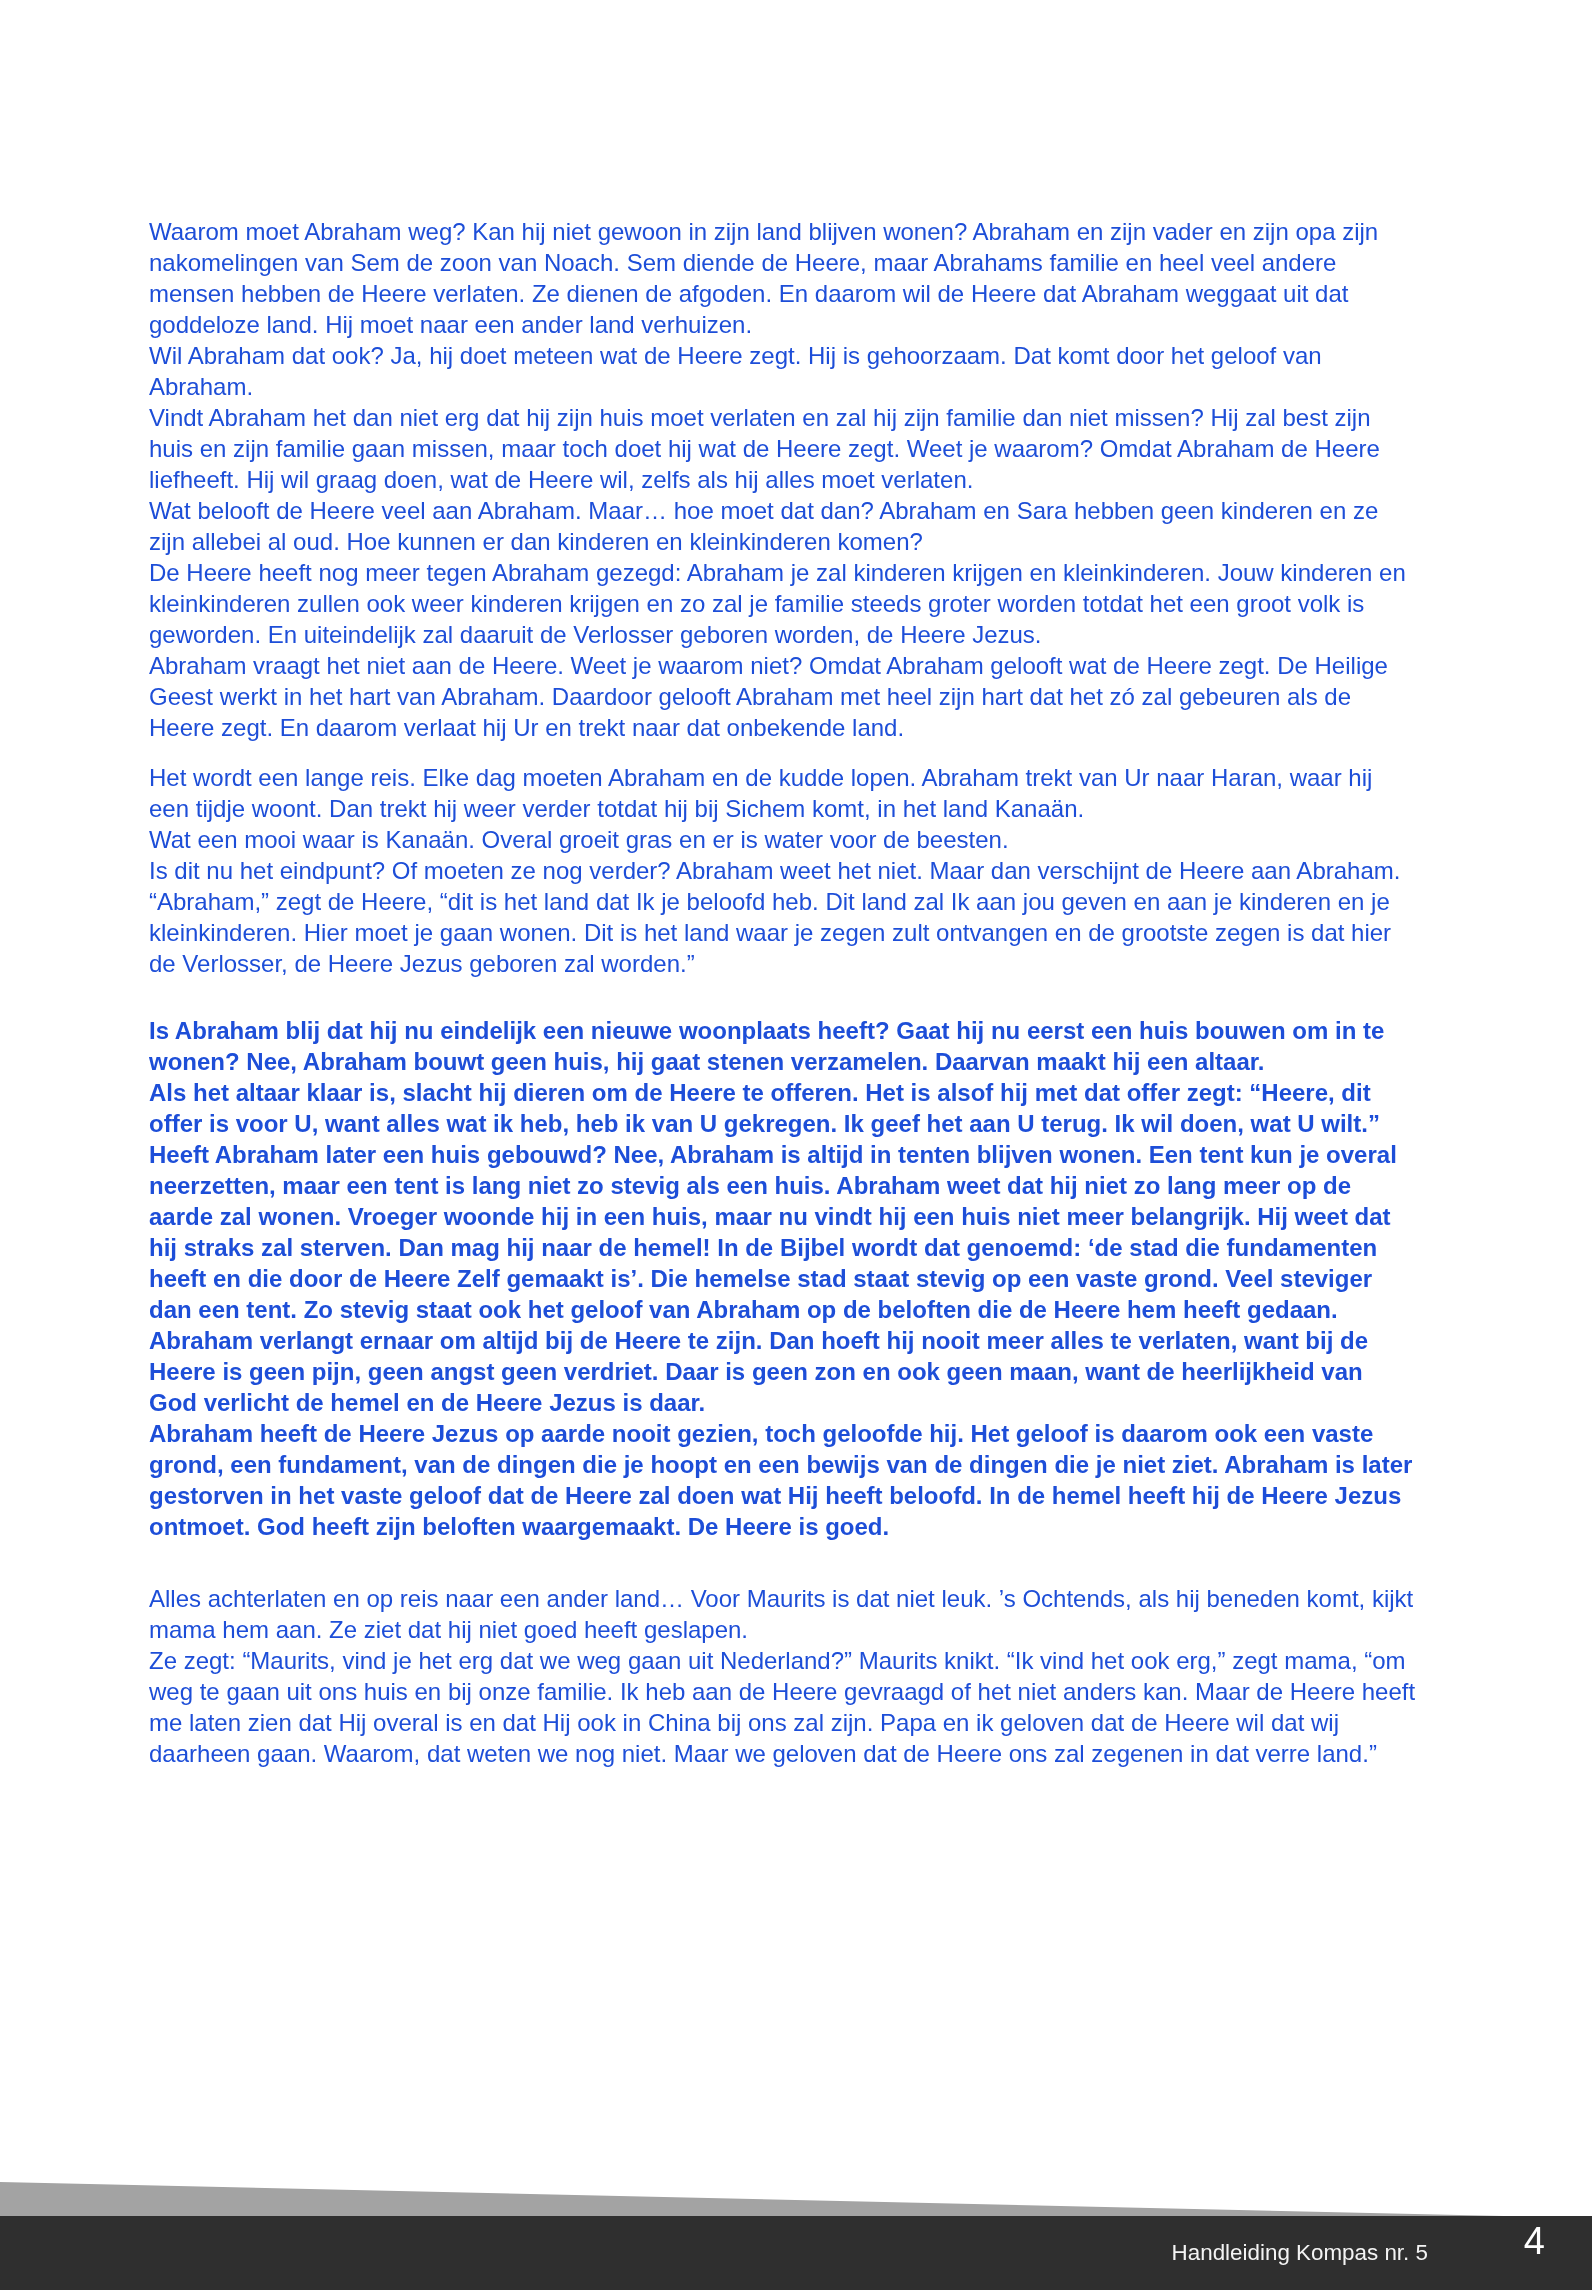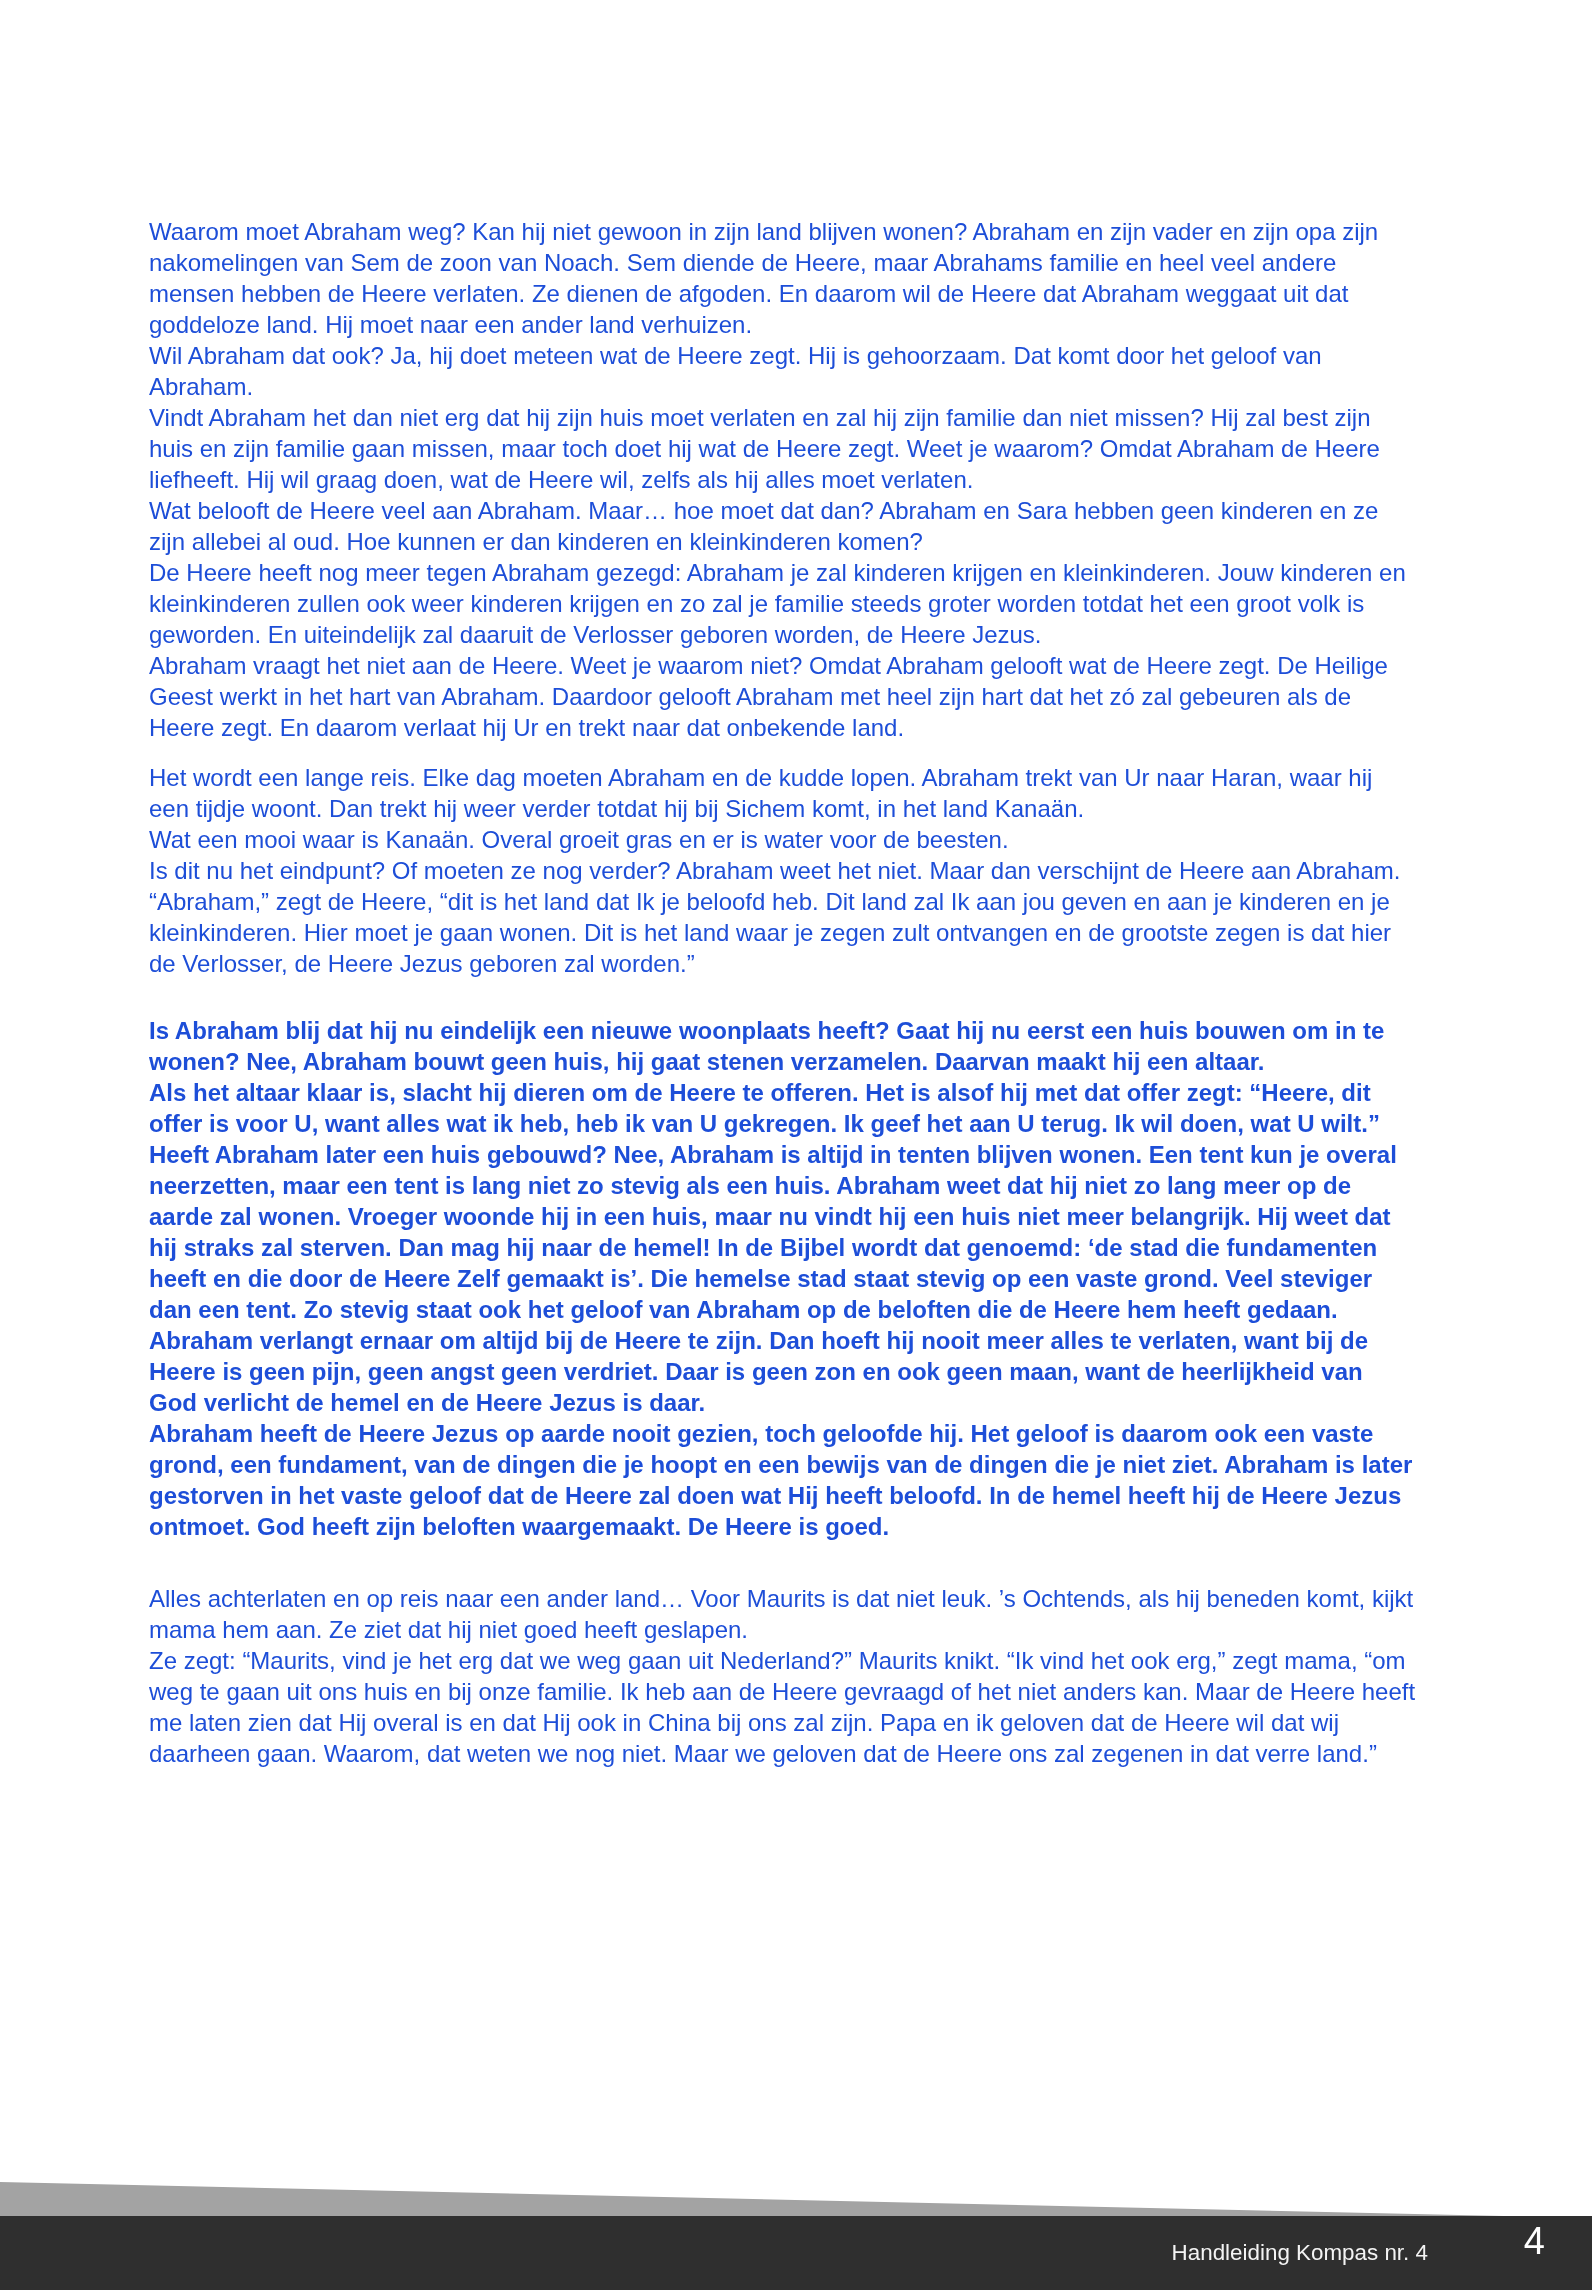--- a/index.html
+++ b/index.html
@@ -92,16 +92,16 @@
   <section class="group gap-med">
     <p>Alles achterlaten en op reis naar een ander land… Voor Maurits is dat niet leuk. ’s Ochtends, als hij beneden komt, kijkt mama hem aan. Ze ziet dat hij niet goed heeft geslapen.</p>
     <p>Ze zegt: “Maurits, vind je het erg dat we weg gaan uit Nederland?” Maurits knikt. “Ik vind het ook erg,” zegt mama, “om weg te gaan uit ons huis en bij onze familie. Ik heb aan de Heere gevraagd of het niet anders kan. Maar de Heere heeft me laten zien dat Hij overal is en dat Hij ook in China bij ons zal zijn. Papa en ik geloven dat de Heere wil dat wij daarheen gaan. Waarom, dat weten we nog niet. Maar we geloven dat de Heere ons zal zegenen in dat verre land.”</p>
   </section>
 
 </div>
 
 <div class="footer-wedge"></div>
 
 <div class="footer-band">
-  <span class="footer-label">Handleiding Kompas nr. 4</span>
+  <span class="footer-label">Handleiding Kompas nr. 5</span>
   <span class="footer-page-number">4</span>
 </div>
 
 
 </body></html>

